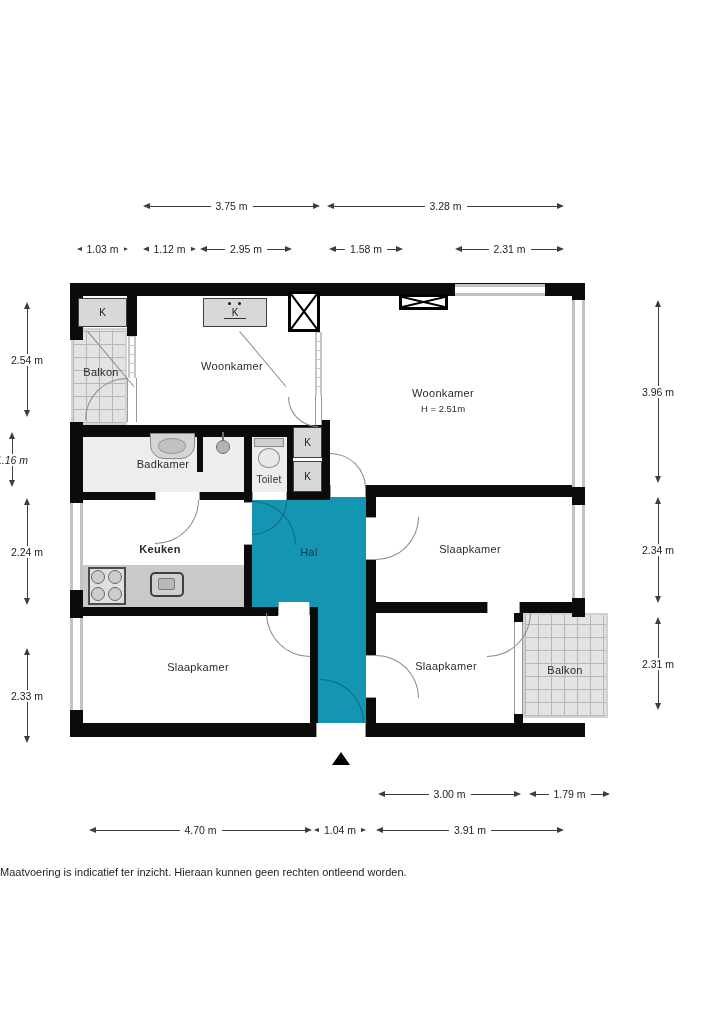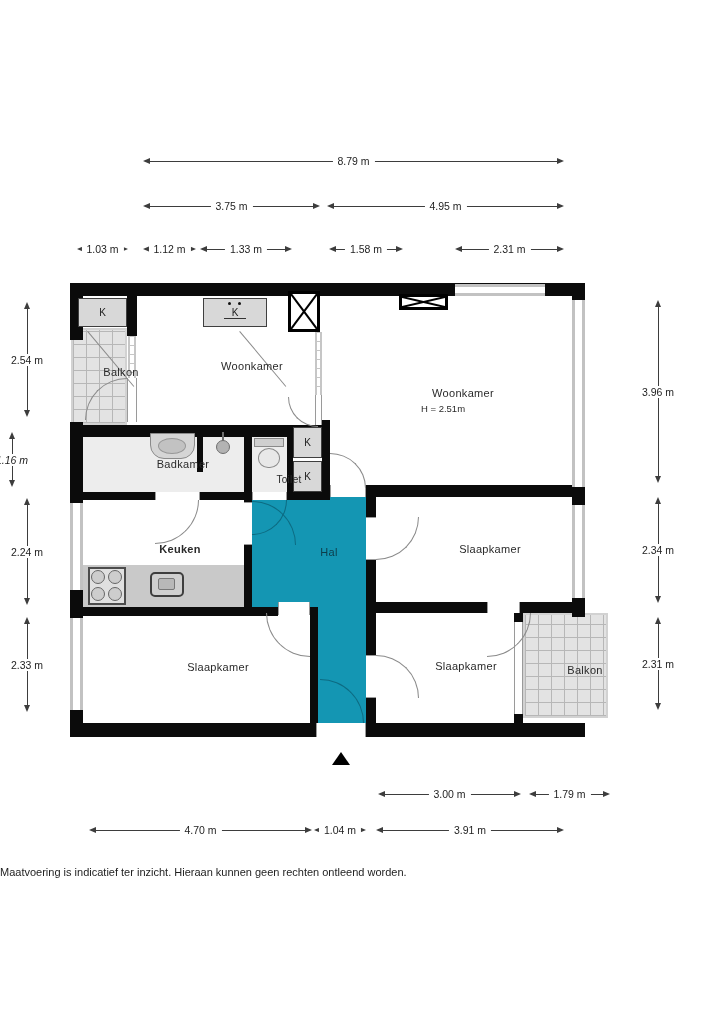--- a/index.html
+++ b/index.html
@@ -7,21 +7,21 @@
          font-family:"Liberation Sans", sans-serif;overflow:hidden;}
   .wall{position:absolute;background:#0b0b0b;}
   .floor{position:absolute;background:#ffffff;}
   .floor-tint{position:absolute;background:#ededed;}
   .teal{position:absolute;background:#1496b3;}
   .hatch{position:absolute;background-color:#e3e3e3;
     background-image:repeating-linear-gradient(0deg,#b7b7b7 0 1px,transparent 1px 13px),
                      repeating-linear-gradient(90deg,#b7b7b7 0 1px,transparent 1px 13px);
     box-sizing:border-box;border:2px solid #d2d2d2;}
   .room-label{position:absolute;transform:translate(-50%,-50%);font-size:11px;color:#2a2a2a;
-    white-space:nowrap;letter-spacing:.3px;margin-left:20px;}
+    white-space:nowrap;letter-spacing:.3px;}
   .room-sub{position:absolute;transform:translate(-50%,-50%);font-size:9.5px;color:#2a2a2a;white-space:nowrap;}
   .hal-label{color:#0d3d4a;}
   .kbox{position:absolute;background:#d8d8d8;border:1px solid #3f3f3f;box-sizing:border-box;
     display:flex;align-items:center;justify-content:center;font-size:10px;color:#1c1c1c;}
   .win-v{position:absolute;background:#fff;border-left:3px solid #c2c2c2;border-right:3px solid #c2c2c2;box-sizing:border-box;}
   .win-h{position:absolute;background:#fff;border-top:3px solid #c2c2c2;border-bottom:3px solid #c2c2c2;box-sizing:border-box;}
   .glass{position:absolute;background-color:#fff;box-sizing:border-box;
     border-left:2px solid #c6c6c6;border-right:2px solid #c6c6c6;
     background-image:repeating-linear-gradient(180deg,#c6c6c6 0 1px,transparent 1px 9px);}
   .gapH{position:absolute;background:#fff;border-left:1px solid #9a9a9a;border-right:1px solid #9a9a9a;box-sizing:border-box;}
@@ -44,55 +44,49 @@
     padding:0 5px;font-size:10.5px;color:#1d1d1d;white-space:nowrap;}
   .tri{position:absolute;width:0;height:0;border-left:9px solid transparent;border-right:9px solid transparent;border-bottom:13px solid #000;}
   .disclaimer{position:absolute;left:0;width:640px;font-size:11px;color:#1d1d1d;}
   .dot{position:absolute;width:3px;height:3px;background:#111;border-radius:50%;}
 </style>
 </head>
 <body>
 
 <div class="stage">
 
-  <div class="dimh" style="left:143px;top:155px;width:421px;">
-    <span class="arL"></span>
-      <span class="ln"></span>
-      <span class="arR"></span>
-    <span class="lbl">8.79 m</span>
-  </div>
   <div class="dimh" style="left:143px;top:200px;width:177px;">
     <span class="arL"></span>
       <span class="ln"></span>
       <span class="arR"></span>
     <span class="lbl">3.75 m</span>
   </div>
   <div class="dimh" style="left:327px;top:200px;width:237px;">
     <span class="arL"></span>
       <span class="ln"></span>
       <span class="arR"></span>
-    <span class="lbl">4.95 m</span>
+    <span class="lbl">3.28 m</span>
   </div>
   <div class="dimh" style="left:77px;top:243px;width:51px;">
     <span class="arL"></span>
       <span class="ln"></span>
       <span class="arR"></span>
     <span class="lbl">1.03 m</span>
   </div>
   <div class="dimh" style="left:143px;top:243px;width:53px;">
     <span class="arL"></span>
       <span class="ln"></span>
       <span class="arR"></span>
     <span class="lbl">1.12 m</span>
   </div>
   <div class="dimh" style="left:200px;top:243px;width:92px;">
     <span class="arL"></span>
       <span class="ln"></span>
       <span class="arR"></span>
-    <span class="lbl">1.33 m</span>
+    <span class="lbl">2.95 m</span>
   </div>
   <div class="dimh" style="left:329px;top:243px;width:74px;">
     <span class="arL"></span>
       <span class="ln"></span>
       <span class="arR"></span>
     <span class="lbl">1.58 m</span>
   </div>
   <div class="dimh" style="left:455px;top:243px;width:109px;">
     <span class="arL"></span>
       <span class="ln"></span>
@@ -111,21 +105,21 @@
       <span class="ln"></span>
       <span class="arD"></span>
     <span class="lbl">1.16 m</span>
   </div>
   <div class="dimv" style="left:21px;top:498px;height:107px;">
     <span class="arU"></span>
       <span class="ln"></span>
       <span class="arD"></span>
     <span class="lbl">2.24 m</span>
   </div>
-  <div class="dimv" style="left:21px;top:617px;height:95px;">
+  <div class="dimv" style="left:21px;top:648px;height:95px;">
     <span class="arU"></span>
       <span class="ln"></span>
       <span class="arD"></span>
     <span class="lbl">2.33 m</span>
   </div>
 
   <div class="dimv" style="left:652px;top:300px;height:183px;">
     <span class="arU"></span>
       <span class="ln"></span>
       <span class="arD"></span>

